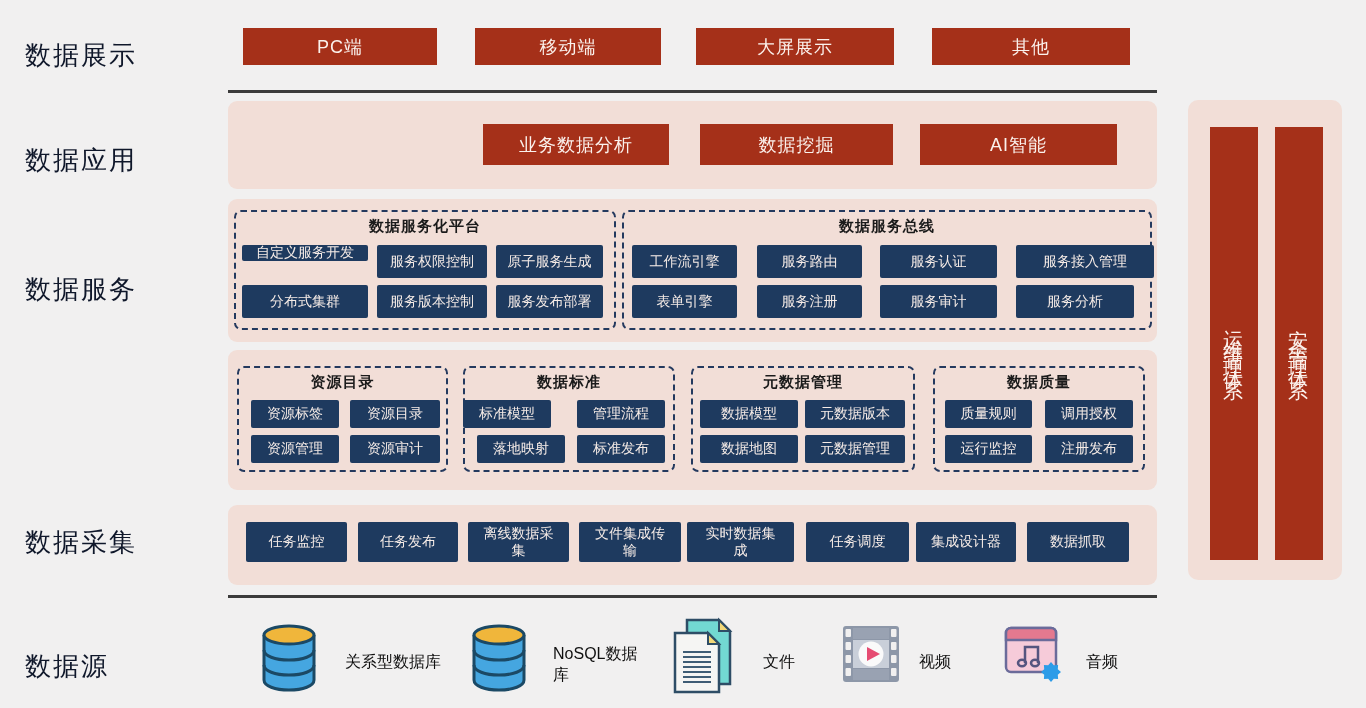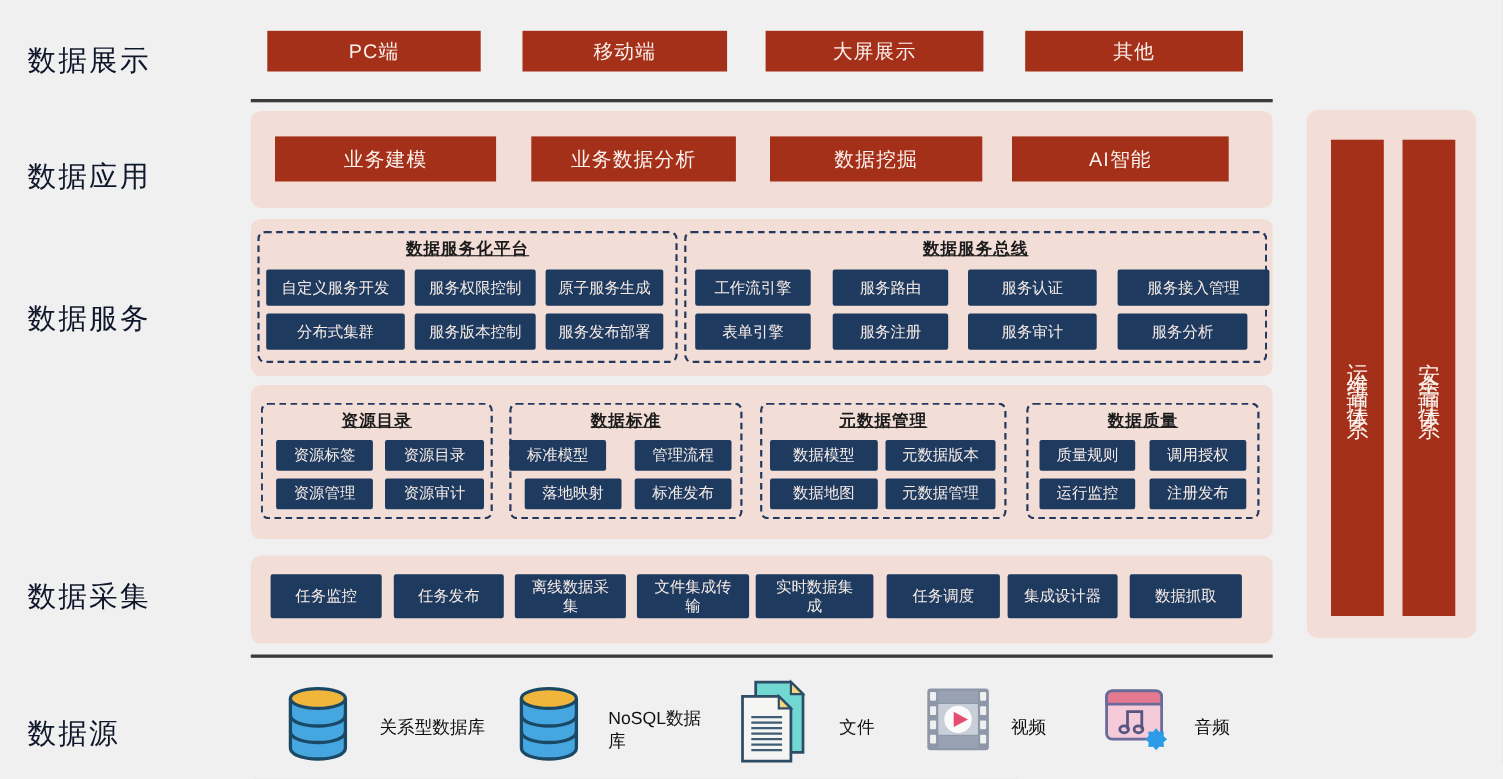--- a/index.html
+++ b/index.html
@@ -5,21 +5,21 @@
   * { margin:0; padding:0; box-sizing:border-box; }
   body { background:#d8d8d8; font-family:"Liberation Sans","DejaVu Sans",sans-serif; }
   .canvas { position:relative; width:1366px; height:708px; background:#f1f0f0; overflow:hidden; }
   .sec-label { position:absolute; left:25px; font-size:26px; color:#0f172a; font-weight:500; letter-spacing:2px; }
   .sep { position:absolute; background:#3b3b3b; }
   .panel { position:absolute; background:#f2ded7; border-radius:9px; }
   .btn-red { position:absolute; background:#a53019; color:#fbf1ec; display:flex; align-items:center; justify-content:center; font-size:18px; letter-spacing:1px; }
   .btn-navy { position:absolute; background:#1e3a5f; color:#f6ece7; display:flex; align-items:center; justify-content:center; font-size:14px; line-height:1.25; text-align:center; border-radius:2px; white-space:nowrap; }
   .btn-navy.wrapable { white-space:normal; word-break:break-all; padding:2px 12px; }
   .dash-box { position:absolute; border:2px dashed #24395e; border-radius:7px; }
-  .dash-title { text-align:center; margin-top:5px; font-size:15px; color:#1b1b1b; font-weight:600; letter-spacing:1px;text-decoration:underline; }
+  .dash-title { text-align:center; margin-top:5px; font-size:15px; color:#1b1b1b; font-weight:600; letter-spacing:1px; }
   .src-label { position:absolute; font-size:16px; color:#101010; line-height:1.3; }
   .vpanel { position:absolute; background:#f2ded7; border-radius:10px; }
   .vbar { position:absolute; background:#a53019; color:#fbf1ec; display:flex; align-items:center; justify-content:center; }
   .vbar span { writing-mode:vertical-rl; font-size:20px; letter-spacing:10px; font-weight:500; }
   svg { position:absolute; display:block; }
 </style>
 </head>
 <body>
 
 <div class="canvas">
@@ -31,30 +31,29 @@
   <div class="sec-label" style="top:649px">数据源</div>
 
   <div class="btn-red" style="left:243px;top:28px;width:194px;height:37px">PC端</div>
   <div class="btn-red" style="left:475px;top:28px;width:186px;height:37px">移动端</div>
   <div class="btn-red" style="left:696px;top:28px;width:198px;height:37px">大屏展示</div>
   <div class="btn-red" style="left:932px;top:28px;width:198px;height:37px">其他</div>
 
   <div class="sep" style="left:228px;top:90px;width:929px;height:3px"></div>
 
   <div class="panel" style="left:228px;top:101px;width:929px;height:88px"></div>
-  <div class="btn-red" style="left:250px;top:124px;width:201px;height:41px">业务建模</div>
   <div class="btn-red" style="left:483px;top:124px;width:186px;height:41px">业务数据分析</div>
   <div class="btn-red" style="left:700px;top:124px;width:193px;height:41px">数据挖掘</div>
   <div class="btn-red" style="left:920px;top:124px;width:197px;height:41px">AI智能</div>
 
   <div class="panel" style="left:228px;top:199px;width:929px;height:143px"></div>
   <div class="dash-box" style="left:234px;top:210px;width:382px;height:120px">
     <div class="dash-title">数据服务化平台</div>
   </div>
-  <div class="btn-navy" style="left:242px;top:245px;width:126px;height:33px">自定义服务开发</div>
+  <div class="btn-navy" style="left:242px;top:245px;width:126px;height:16px">自定义服务开发</div>
   <div class="btn-navy" style="left:377px;top:245px;width:110px;height:33px">服务权限控制</div>
   <div class="btn-navy" style="left:496px;top:245px;width:107px;height:33px">原子服务生成</div>
   <div class="btn-navy" style="left:242px;top:285px;width:126px;height:33px">分布式集群</div>
   <div class="btn-navy" style="left:377px;top:285px;width:110px;height:33px">服务版本控制</div>
   <div class="btn-navy" style="left:496px;top:285px;width:107px;height:33px">服务发布部署</div>
 
   <div class="dash-box" style="left:622px;top:210px;width:530px;height:120px">
     <div class="dash-title">数据服务总线</div>
   </div>
   <div class="btn-navy" style="left:632px;top:245px;width:105px;height:33px">工作流引擎</div>

